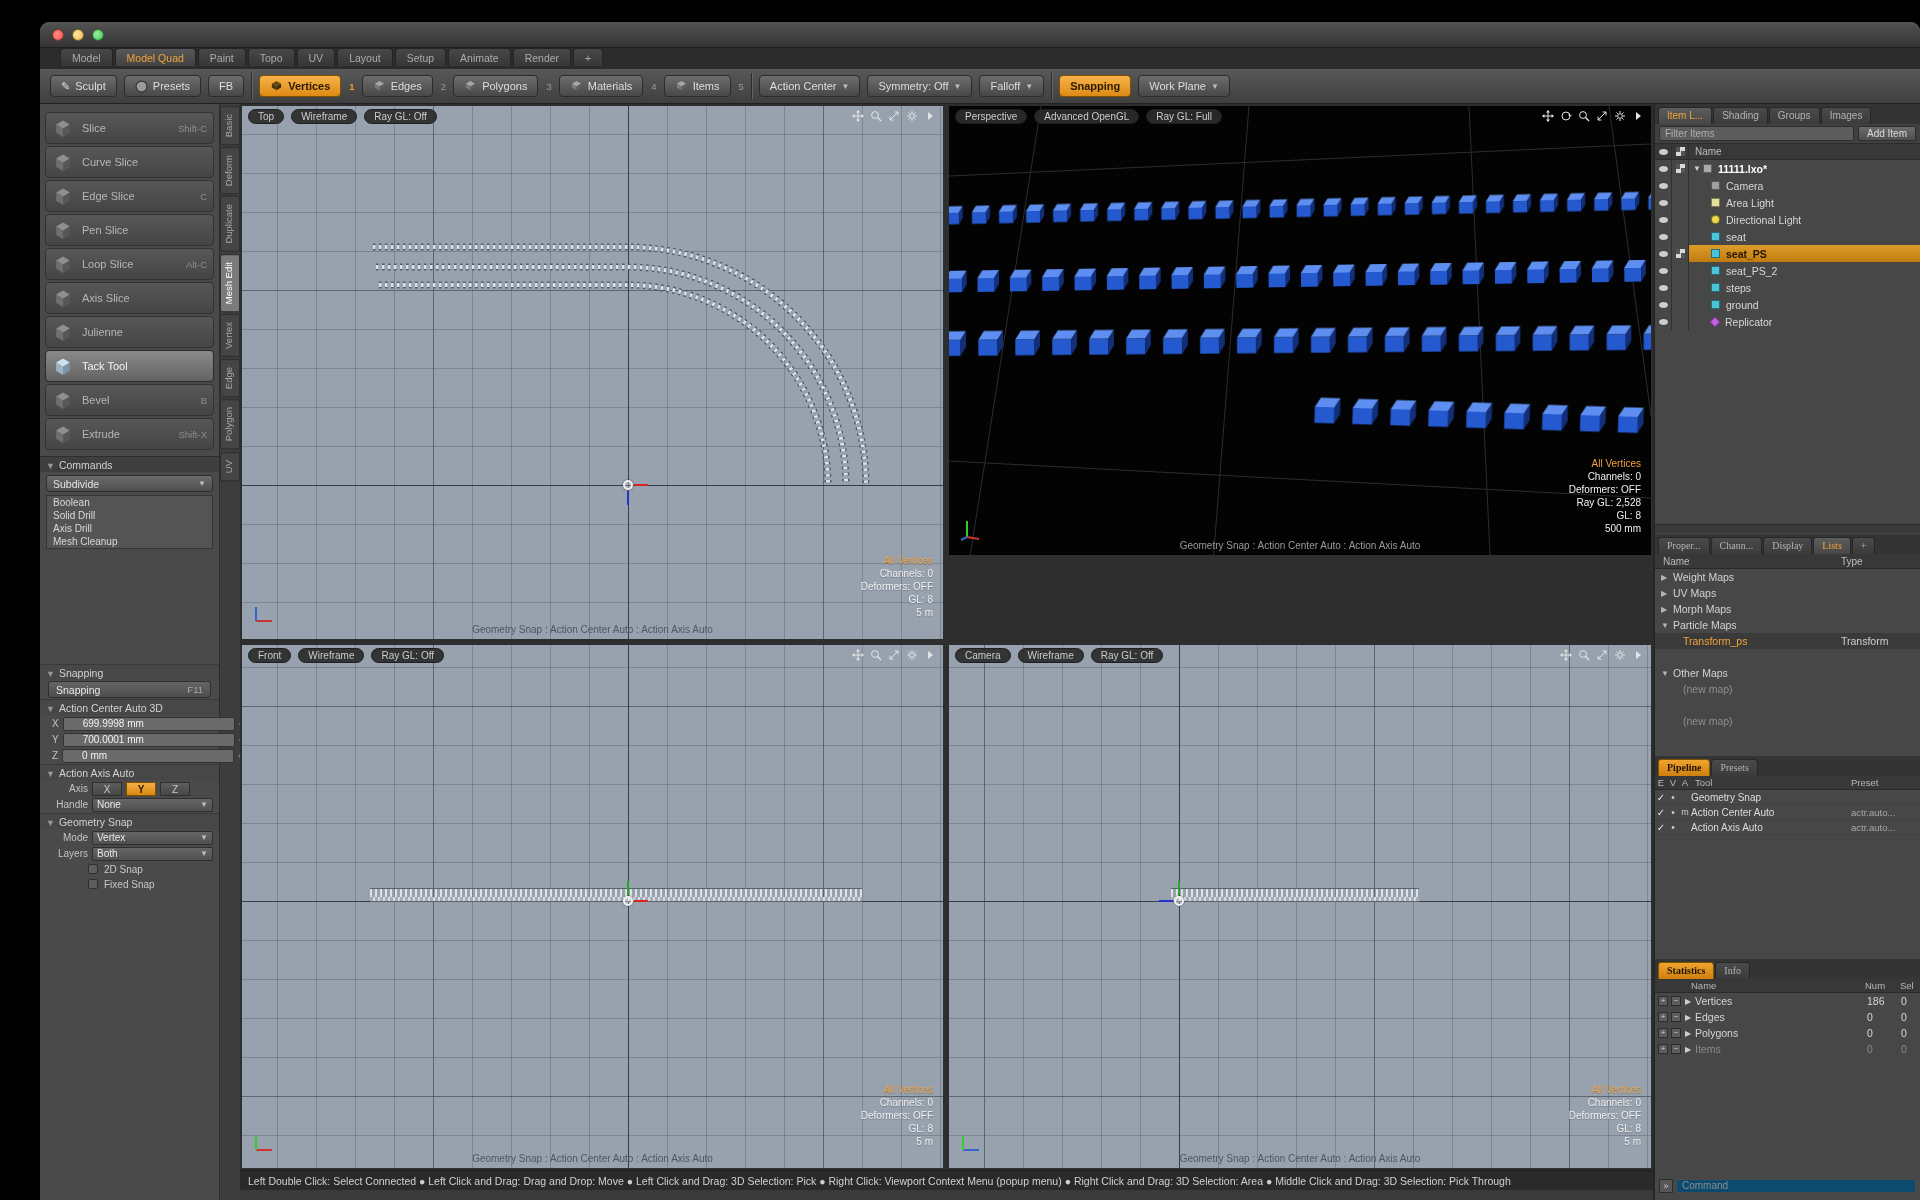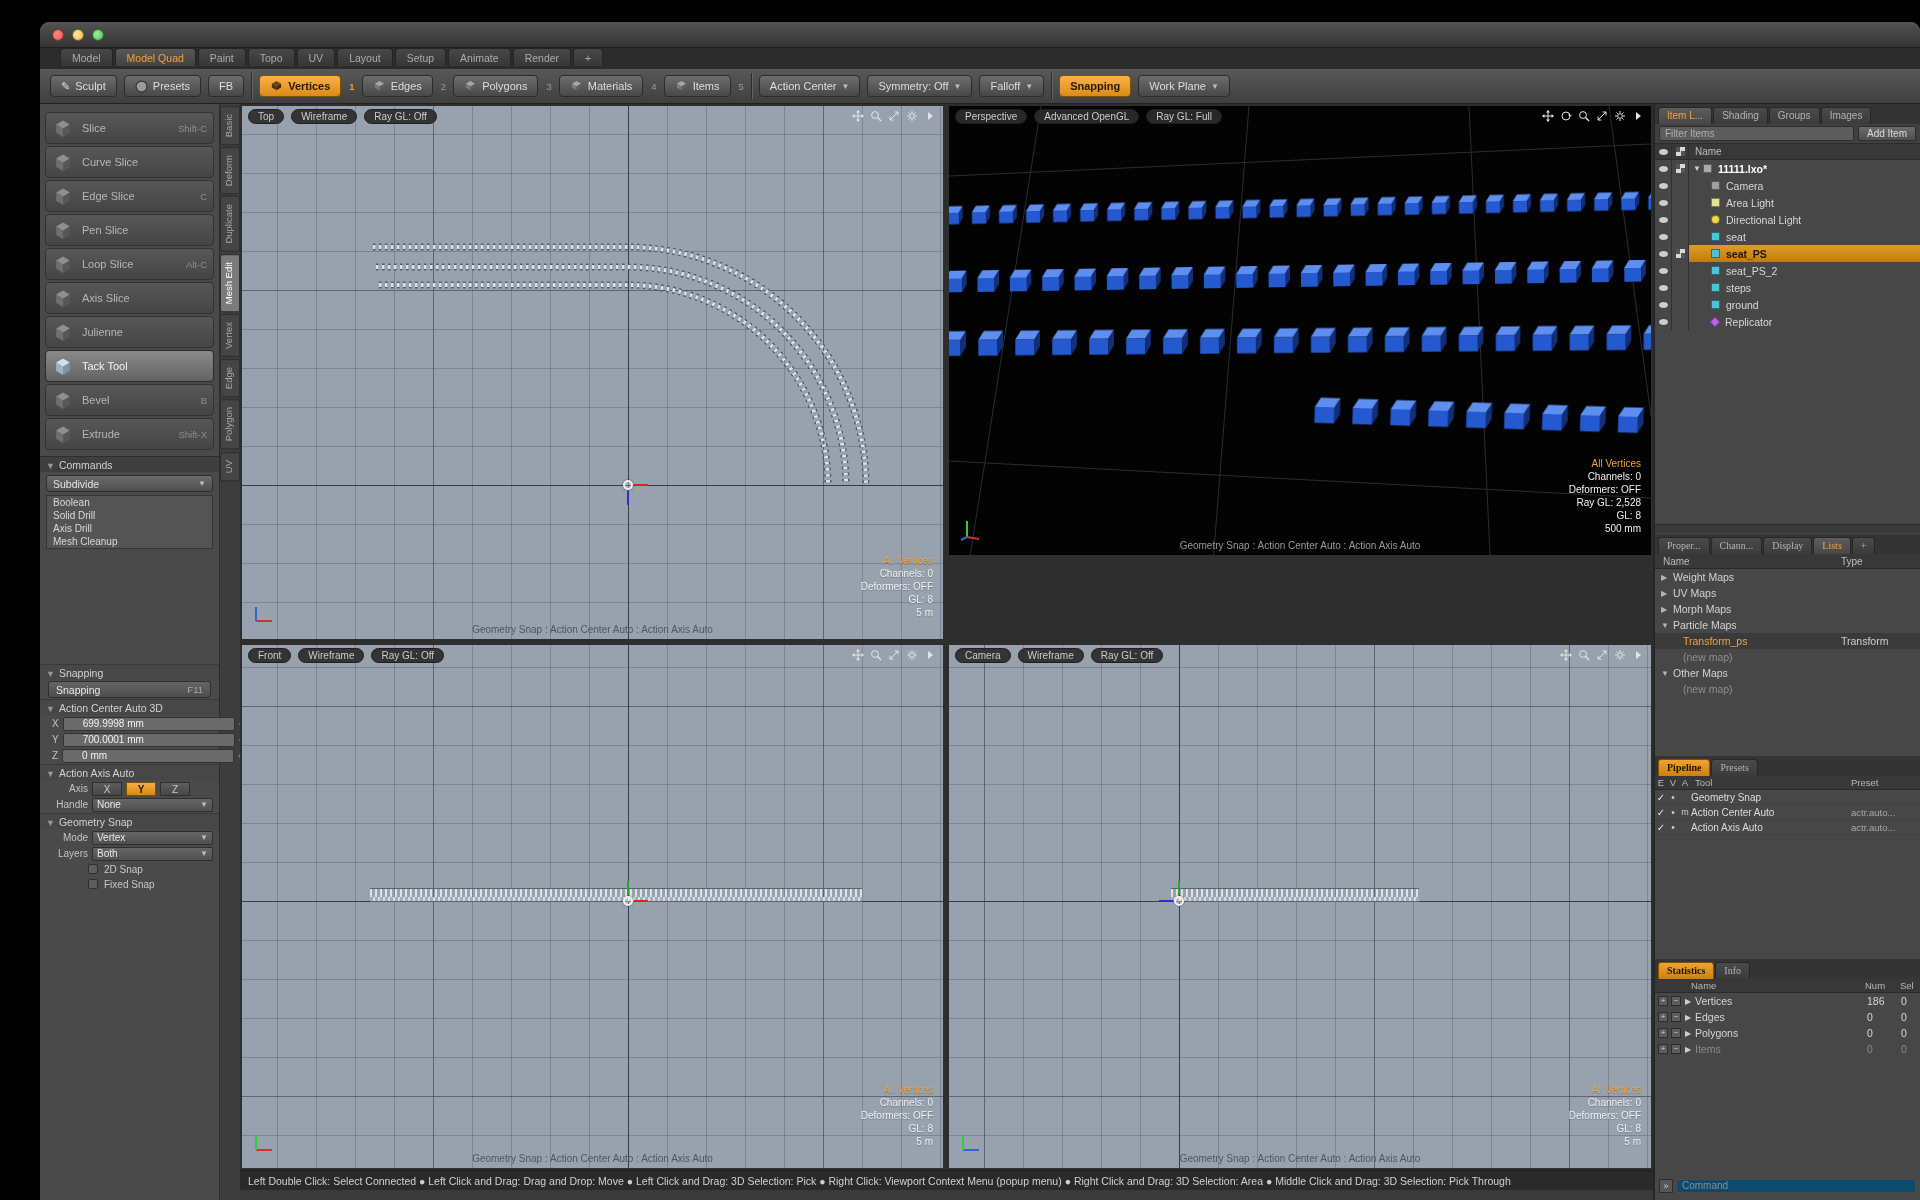--- a/index.html
+++ b/index.html
@@ -124,21 +124,21 @@
 .ic-repl{background:#c263e6;transform:rotate(45deg);width:8px;height:8px;}
 .hscroll{position:absolute;left:0;right:0;height:9px;background:#3a3a3a;border-top:1px solid #2a2a2a;}
 .ptabs{position:absolute;left:0;right:0;height:20px;background:#343434;display:flex;align-items:flex-end;gap:1px;padding:0 3px;font-family:Liberation Serif, serif;}
 .lp-head{position:absolute;left:0;right:0;height:15px;background:#383838;border-bottom:1px solid #2a2a2a;font-size:10px;color:#bdbdbd;display:flex;align-items:center;padding-left:8px;}
 .lp-type{position:absolute;left:186px;}
 .lrow{position:absolute;left:0;right:0;height:16px;display:flex;align-items:center;font-size:10.5px;color:#d2d2d2;padding-left:6px;}
 .lrow .larrow{font-size:8px;color:#b5b5b5;width:12px;}
 .lrow.seln{background:#3a3a3a;}
 .lrow.seln .lab{color:#f2a33a;}
 .lrow .ltype{position:absolute;left:186px;color:#cfcfcf;}
-.lrow.dim{color:#8f8f8f;}
+.lrow.dim{color:#8f8f8f;margin-top:32px;}
 .pipe-head{position:absolute;left:0;right:0;height:14px;background:#383838;border-bottom:1px solid #2a2a2a;font-size:9.5px;color:#b9b9b9;display:flex;align-items:center;}
 .pcol{width:12px;text-align:center;flex:none;}
 .piperow{position:absolute;left:0;right:0;height:15px;display:flex;align-items:center;font-size:10px;color:#dcdcdc;border-bottom:1px solid #414141;}
 .piperow .check{width:12px;text-align:center;color:#e8e8e8;flex:none;}
 .piperow .dot{width:12px;text-align:center;color:#cfcfcf;flex:none;}
 .piperow .am{width:12px;text-align:center;color:#cfcfcf;flex:none;font-size:9px;}
 .piperow .ptool{flex:1;}
 .piperow .ppreset{position:absolute;left:196px;color:#a9a9a9;font-size:9.5px;}
 .srow{position:absolute;left:0;right:0;height:16px;display:flex;align-items:center;font-size:10.5px;color:#d6d6d6;}
 .srow .sbtn{width:10px;height:10px;background:#5d5d5d;border:1px solid #2d2d2d;color:#cfcfcf;font-size:8px;line-height:8px;text-align:center;margin-left:3px;flex:none;}

